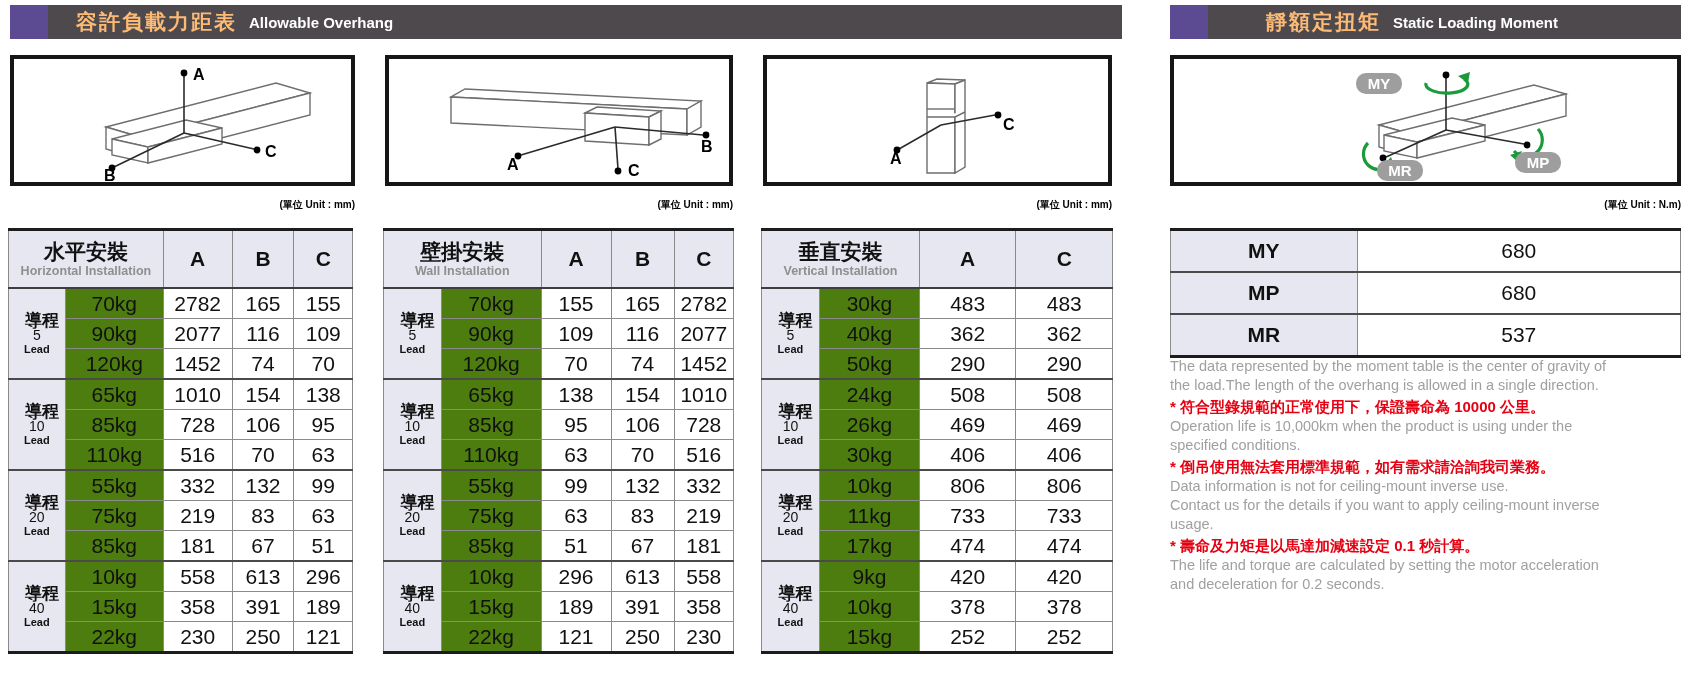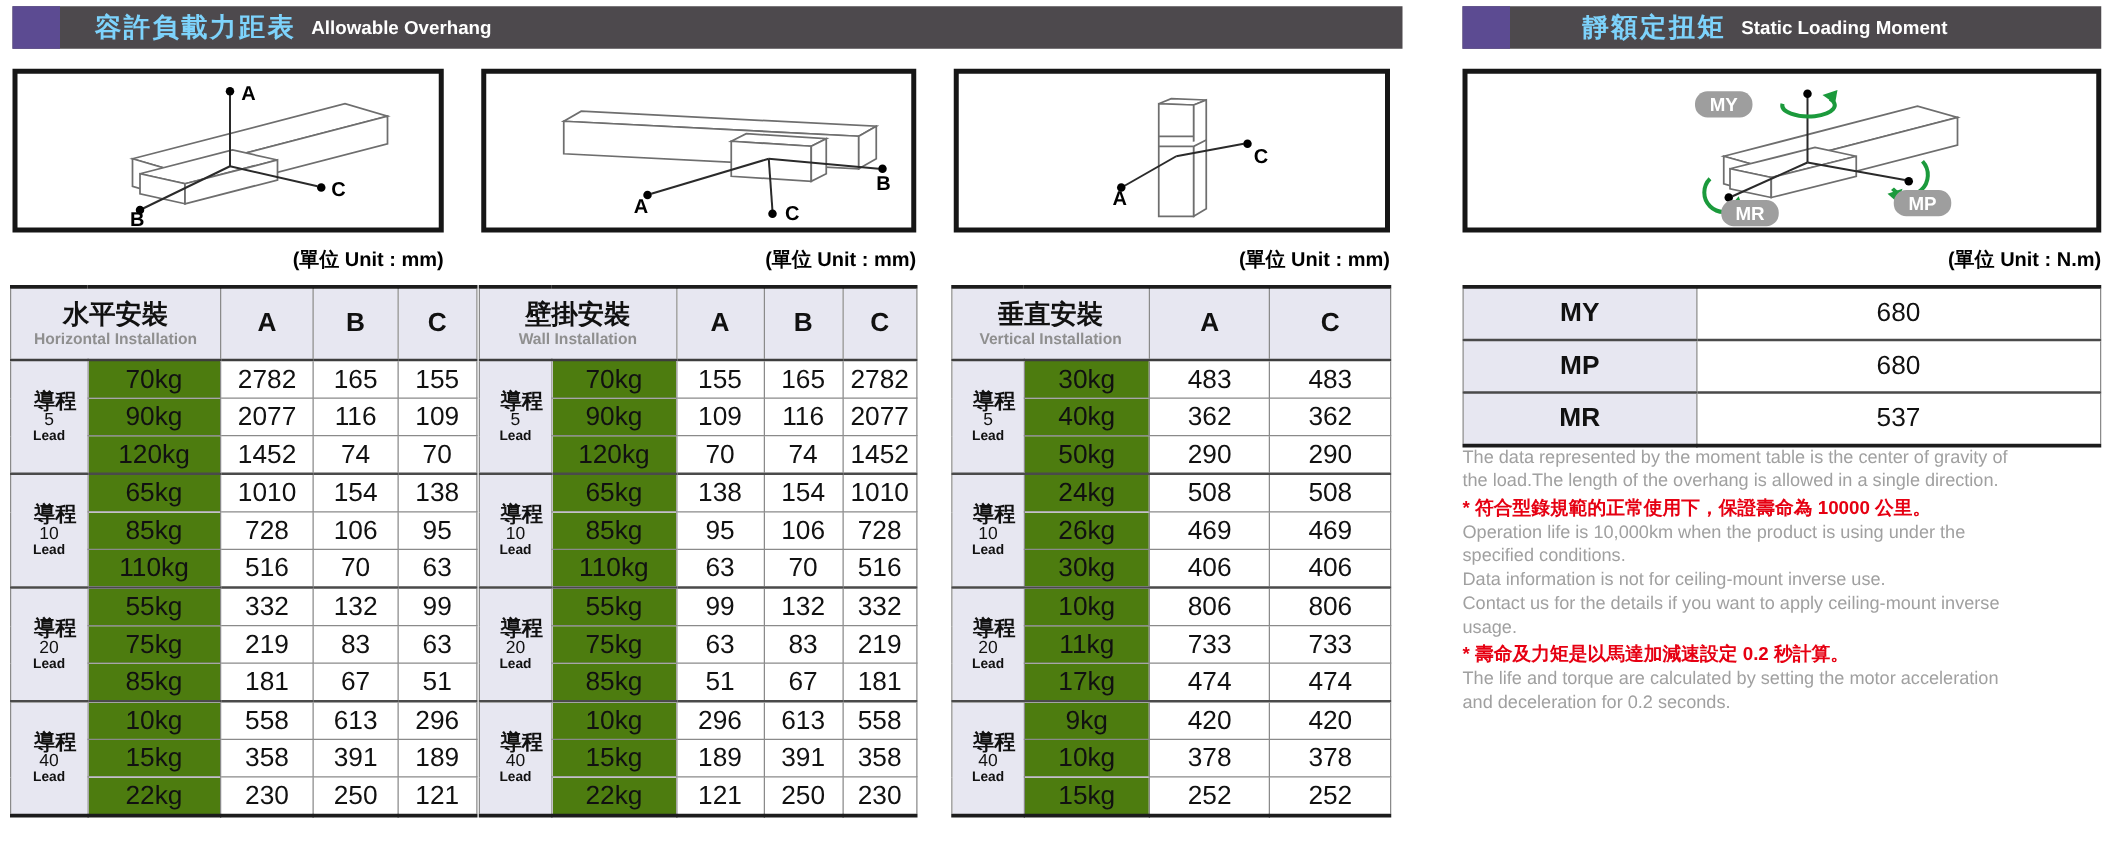--- a/index.html
+++ b/index.html
@@ -1,49 +1,49 @@
 <!DOCTYPE html>
 <html><head>
 <meta charset="utf-8">
 <style>
   html,body{margin:0;padding:0;background:#fff;}
   .page{position:relative;width:1689px;height:681px;background:#fff;overflow:hidden;
         font-family:"Liberation Sans",sans-serif;color:#111;}
   
   .sec-hdr{position:absolute;height:34px;background:#4d494d;display:flex;align-items:center;}
   .sec-hdr .accent{width:38px;height:100%;background:#5c4b92;flex:0 0 auto;}
-  .hdr-zh{color:#7dd3fc;font-weight:700;font-size:21px;letter-spacing:2px;margin-left:28px;white-space:nowrap;}
+  .hdr-zh{color:#fdba74;font-weight:700;font-size:21px;letter-spacing:2px;margin-left:28px;white-space:nowrap;}
   .hdr-en{color:#fff;font-weight:700;font-size:15px;margin-left:12px;white-space:nowrap;}
   .hdr-left{left:10px;top:5px;width:1112px;}
   .hdr-right{left:1170px;top:5px;width:511px;}
   .hdr-right .hdr-zh{margin-left:58px;}
   
   .dbox{position:absolute;top:55px;height:131px;border:4px solid #161616;background:#fff;box-sizing:border-box;}
   .dbox svg{display:block;width:100%;height:100%;}
   .b1{left:10px;width:345px;}
   .b2{left:385px;width:348px;}
   .b3{left:763px;width:349px;}
   .b4{left:1170px;width:511px;}
   .dline{stroke:#6e6e6e;stroke-width:1.4;fill:#fff;}
   .mline{stroke:#2a2a2a;stroke-width:1.6;fill:none;}
   .dot{fill:#000;}
   .dlabel{font:bold 16px "Liberation Sans",sans-serif;fill:#000;}
   .garrow{stroke:#1b9a3c;stroke-width:3.2;fill:none;}
   .ghead{fill:#1b9a3c;}
   .pill{fill:#9e9e9e;}
   .pilltext{font:bold 15px "Liberation Sans",sans-serif;fill:#fff;text-anchor:middle;}
   
-  .unit{position:absolute;top:198px;font-size:16px;font-weight:700;color:#000;text-align:right;}
+  .unit{position:absolute;top:198px;font-size:10px;font-weight:700;color:#000;text-align:right;}
   .u1{left:10px;width:345px;}
   .u2{left:385px;width:348px;}
   .u3{left:763px;width:349px;}
   .u4{left:1170px;width:511px;}
   
   .thost{position:absolute;top:228px;}
-  .t1{left:8px;width:374px;}
+  .t1{left:8px;width:345px;}
   .t2{left:383px;width:351px;}
   .t3{left:761px;width:352px;}
   table.ov{border-collapse:collapse;width:100%;table-layout:fixed;background:#fff;
            border-top:3px solid #1c1c1c;border-bottom:3px solid #1c1c1c;}
   .ov th,.ov td{border:1px solid #8a8a8a;text-align:center;padding:0;overflow:hidden;}
   .ov thead th{height:56px;background:#e7e7f1;border-bottom:2px solid #3d3d3d;vertical-align:middle;}
   .ov .colh{font-size:21px;font-weight:600;color:#111;}
   .namecell .zh{font-size:21px;font-weight:700;color:#111;line-height:24px;}
   .namecell .en{font-size:12.5px;color:#8f8f8f;line-height:14px;}
   .ov tbody td{height:29px;font-size:21px;color:#111;vertical-align:middle;}
@@ -526,21 +526,22 @@
         </tbody>
       </table>
     </div>
 
   <div class="notes">
       <div class="note-en">The data represented by the moment table is the center of gravity of
 the load.The length of the overhang is allowed in a single direction.</div>
       <div class="note-zh">* 符合型錄規範的正常使用下，保證壽命為 10000 公里。</div>
       <div class="note-en">Operation life is 10,000km when the product is using under the
 specified conditions.</div>
+      <div class="note-zh">* 倒吊使用無法套用標準規範，如有需求請洽詢我司業務。</div>
       <div class="note-en">Data information is not for ceiling-mount inverse use.
 Contact us for the details if you want to apply ceiling-mount inverse
 usage.</div>
-      <div class="note-zh">* 壽命及力矩是以馬達加減速設定 0.2 秒計算。</div>
+      <div class="note-zh">* 壽命及力矩是以馬達加減速設定 0.1 秒計算。</div>
       <div class="note-en">The life and torque are calculated by setting the motor acceleration
 and deceleration for 0.2 seconds.</div>
     </div>
 
 </div>
 
 </body></html>

